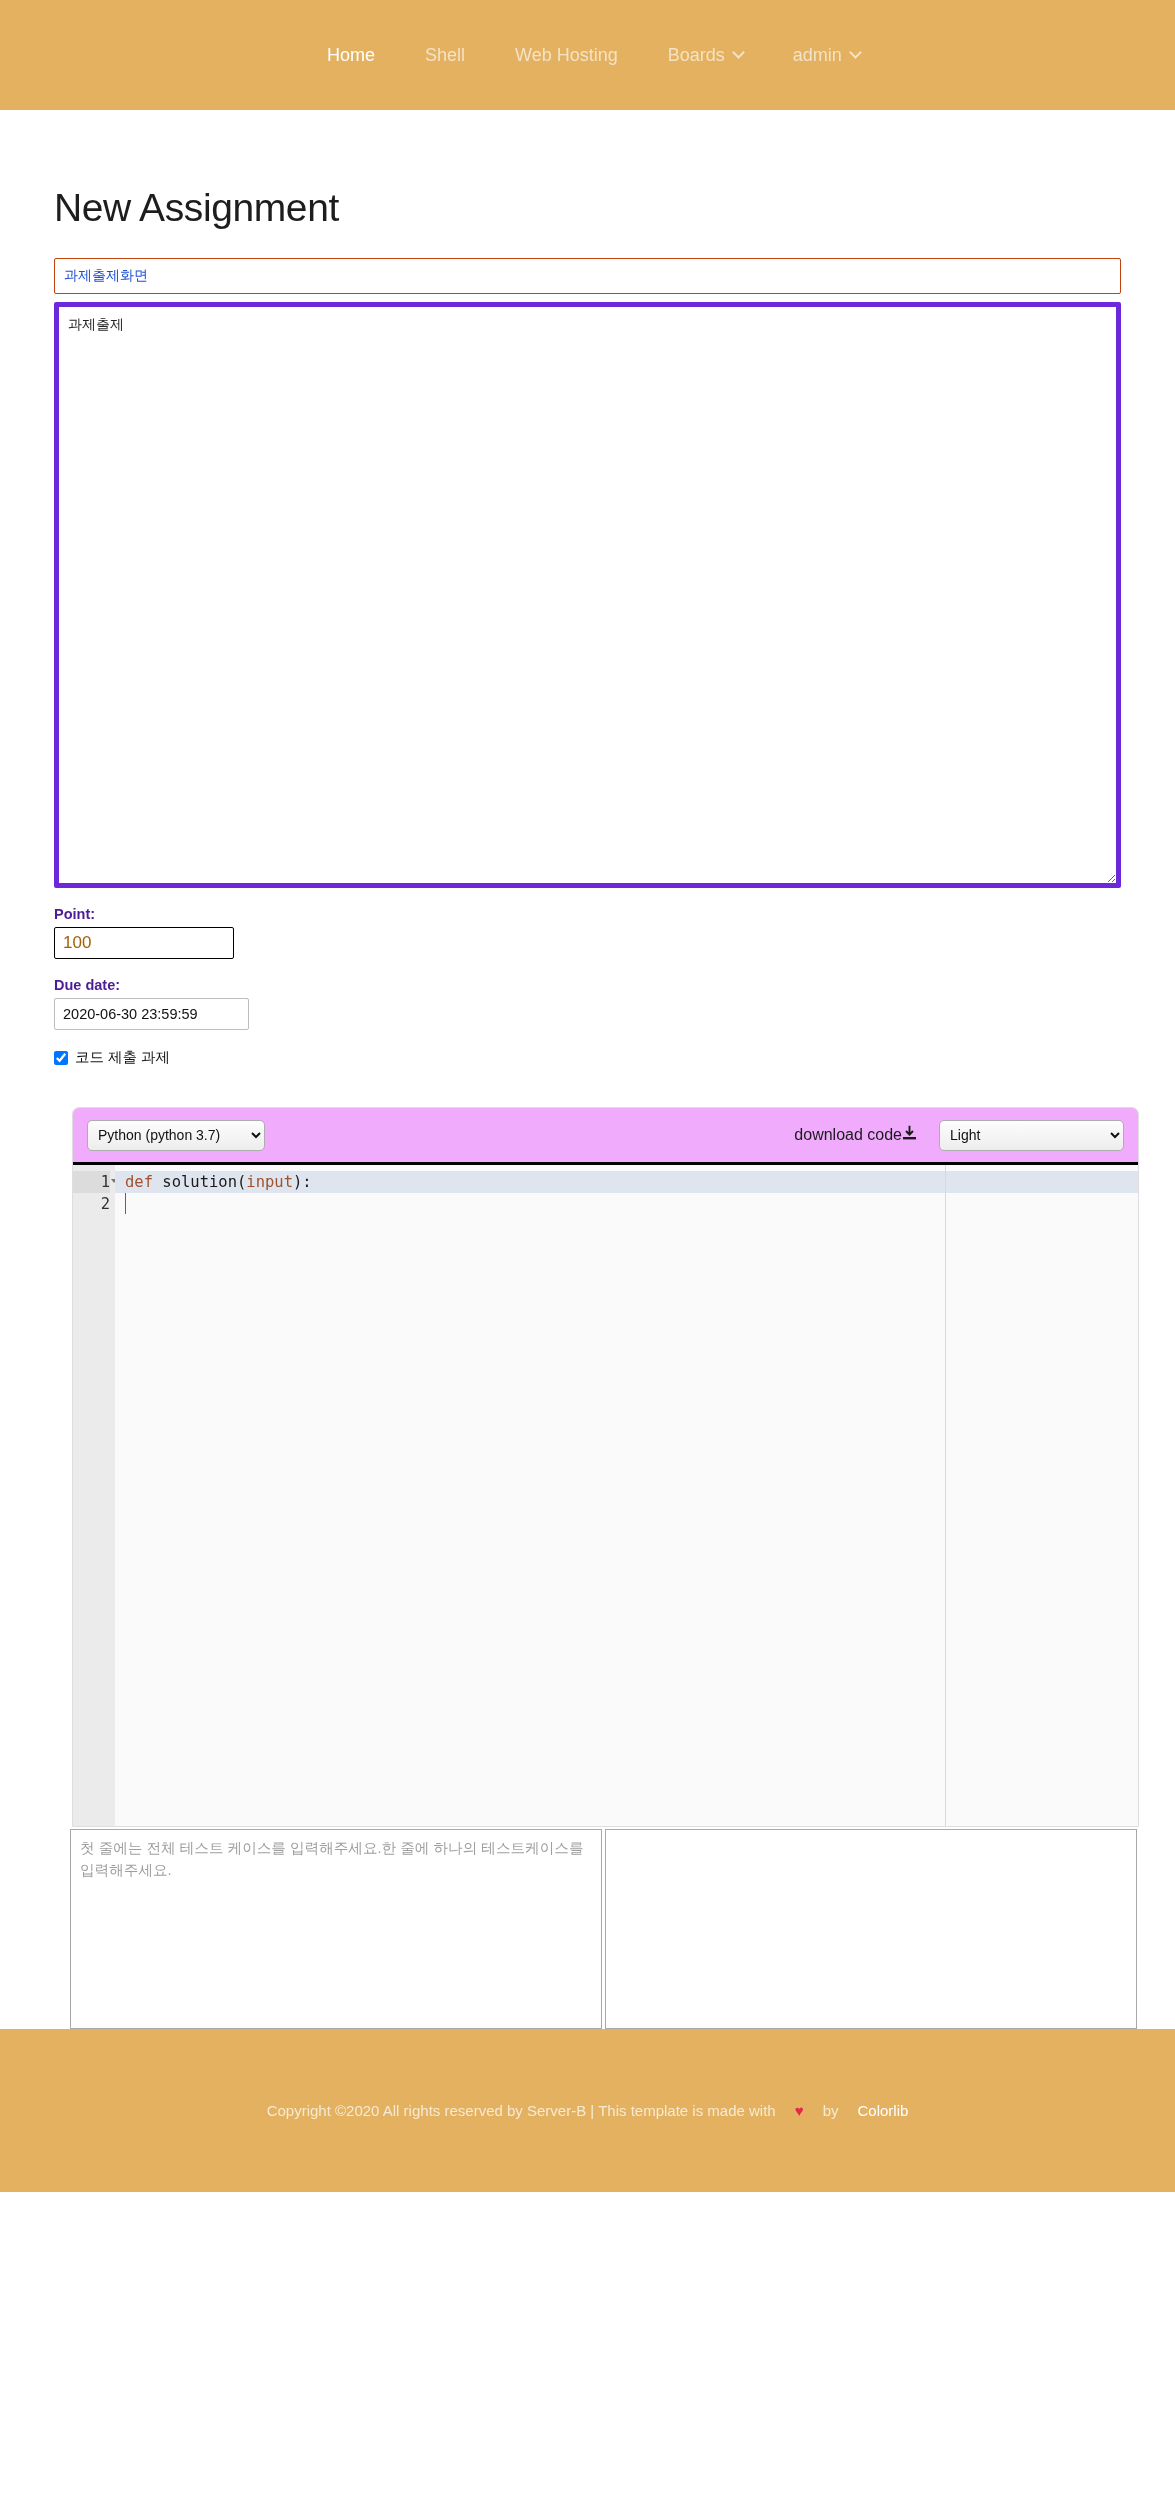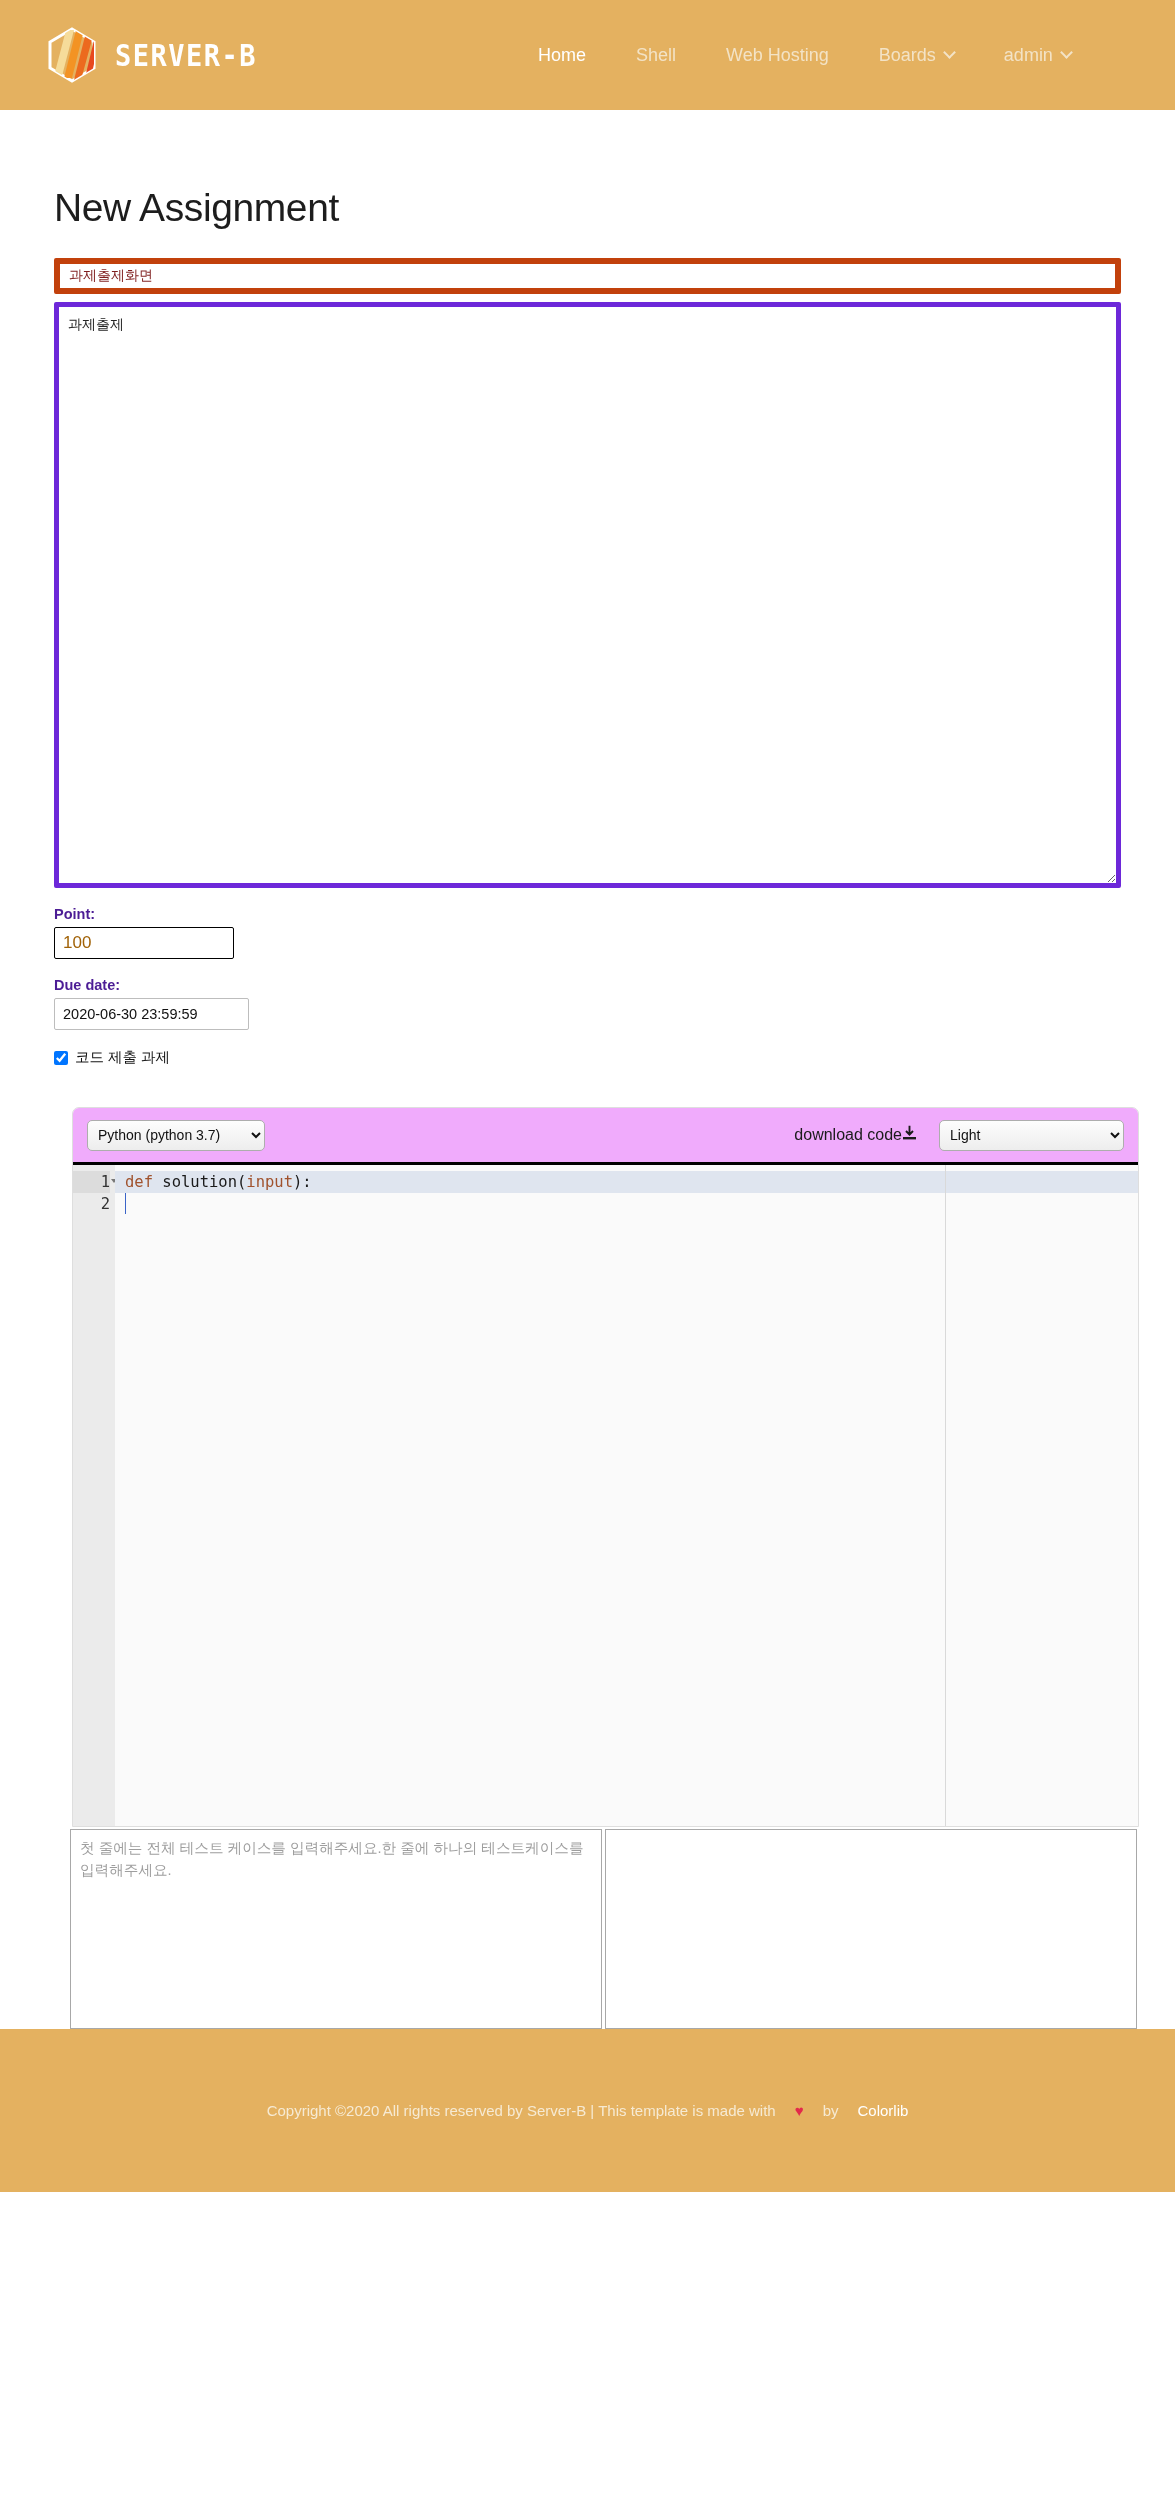--- a/index.html
+++ b/index.html
@@ -76,22 +76,22 @@
     letter-spacing: -0.4px;
   }
 
   .title-input {
     display: block;
     width: 1067px;
     height: 36px;
     padding: 5px 9px;
     font-size: 14px;
     font-family: "Liberation Sans", sans-serif;
-    color: #7f1d1d;
-    border: 6px solid #c2410c;
+    color: #1d4ed8;
+    border: 1px solid #c2410c;
     border-radius: 2px;
     background: #fff;
     outline: none;
   }
 
   .desc-area {
     display: block;
     width: 1067px;
     height: 586px;
     margin-top: 8px;
@@ -322,39 +322,20 @@
     gap: 19px;
     white-space: nowrap;
   }
   .heart { color: #e3294b; font-size: 15px; }
   .colorlib { color: #ffffff; text-decoration: none; cursor: pointer; }
 </style>
 </head>
 <body>
 
 <header class="site-header">
-  <a class="brand">
-    <span>
-      <svg class="brand-logo" viewBox="0 0 52 58" xmlns="http://www.w3.org/2000/svg">
-        <defs>
-          <clipPath id="hexclip">
-            <polygon points="26,3 48,16 48,42 26,55 4,42 4,16"></polygon>
-          </clipPath>
-        </defs>
-        <polygon points="26,3 48,16 48,42 26,55 4,42 4,16" fill="none" stroke="#ffffff" stroke-width="3"></polygon>
-        <g clip-path="url(#hexclip)">
-          <polygon points="8,50 20,4 28,4 16,50" fill="#f6dc9a"></polygon>
-          <polygon points="18,52 30,4 38,4 26,52" fill="#f39324"></polygon>
-          <polygon points="28,54 40,6 47,10 35,54" fill="#ec6a1e"></polygon>
-          <polygon points="38,56 48,14 52,20 44,56" fill="#e8491e"></polygon>
-        </g>
-      </svg>
-    </span>
-    <span class="brand-name">SERVER-B</span>
-  </a>
 
   <nav class="main-nav">
     <a class="nav-item active">
       <span>Home</span>
     </a>
     <a class="nav-item">
       <span>Shell</span>
     </a>
     <a class="nav-item">
       <span>Web Hosting</span>

